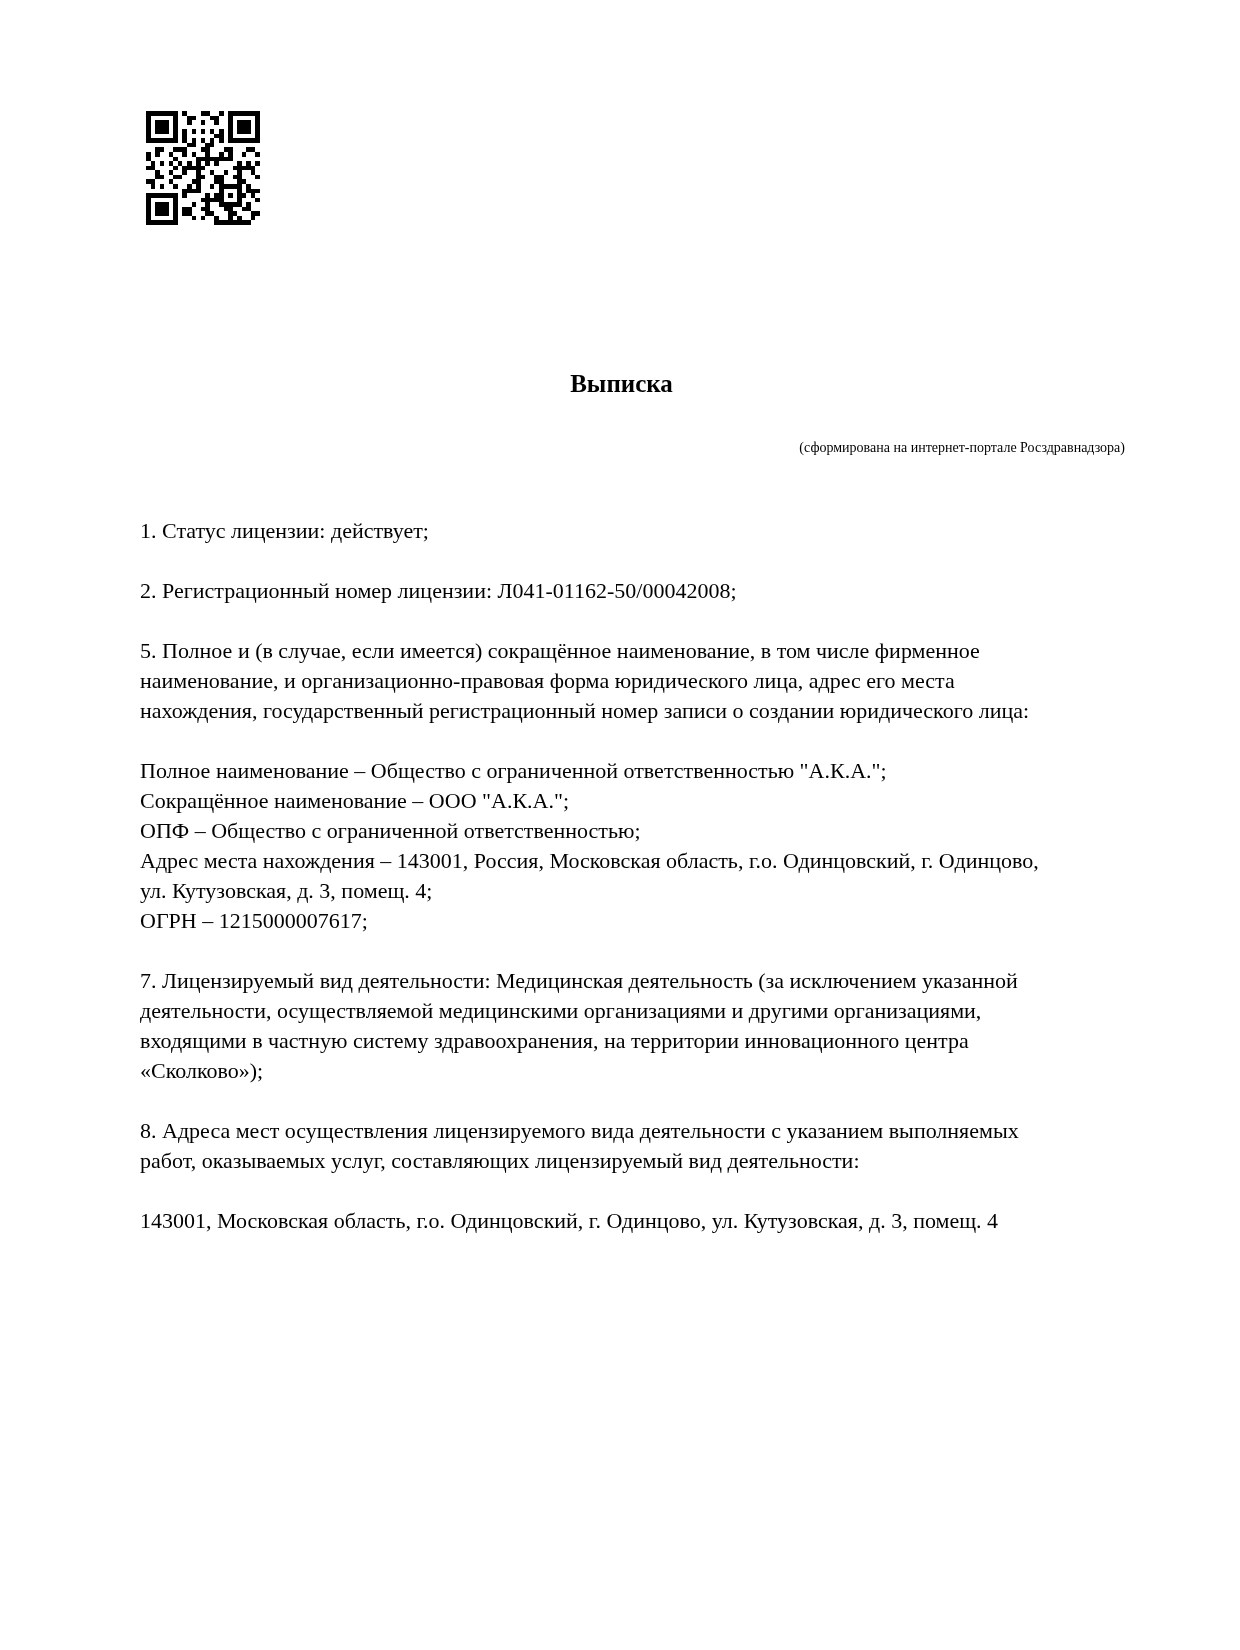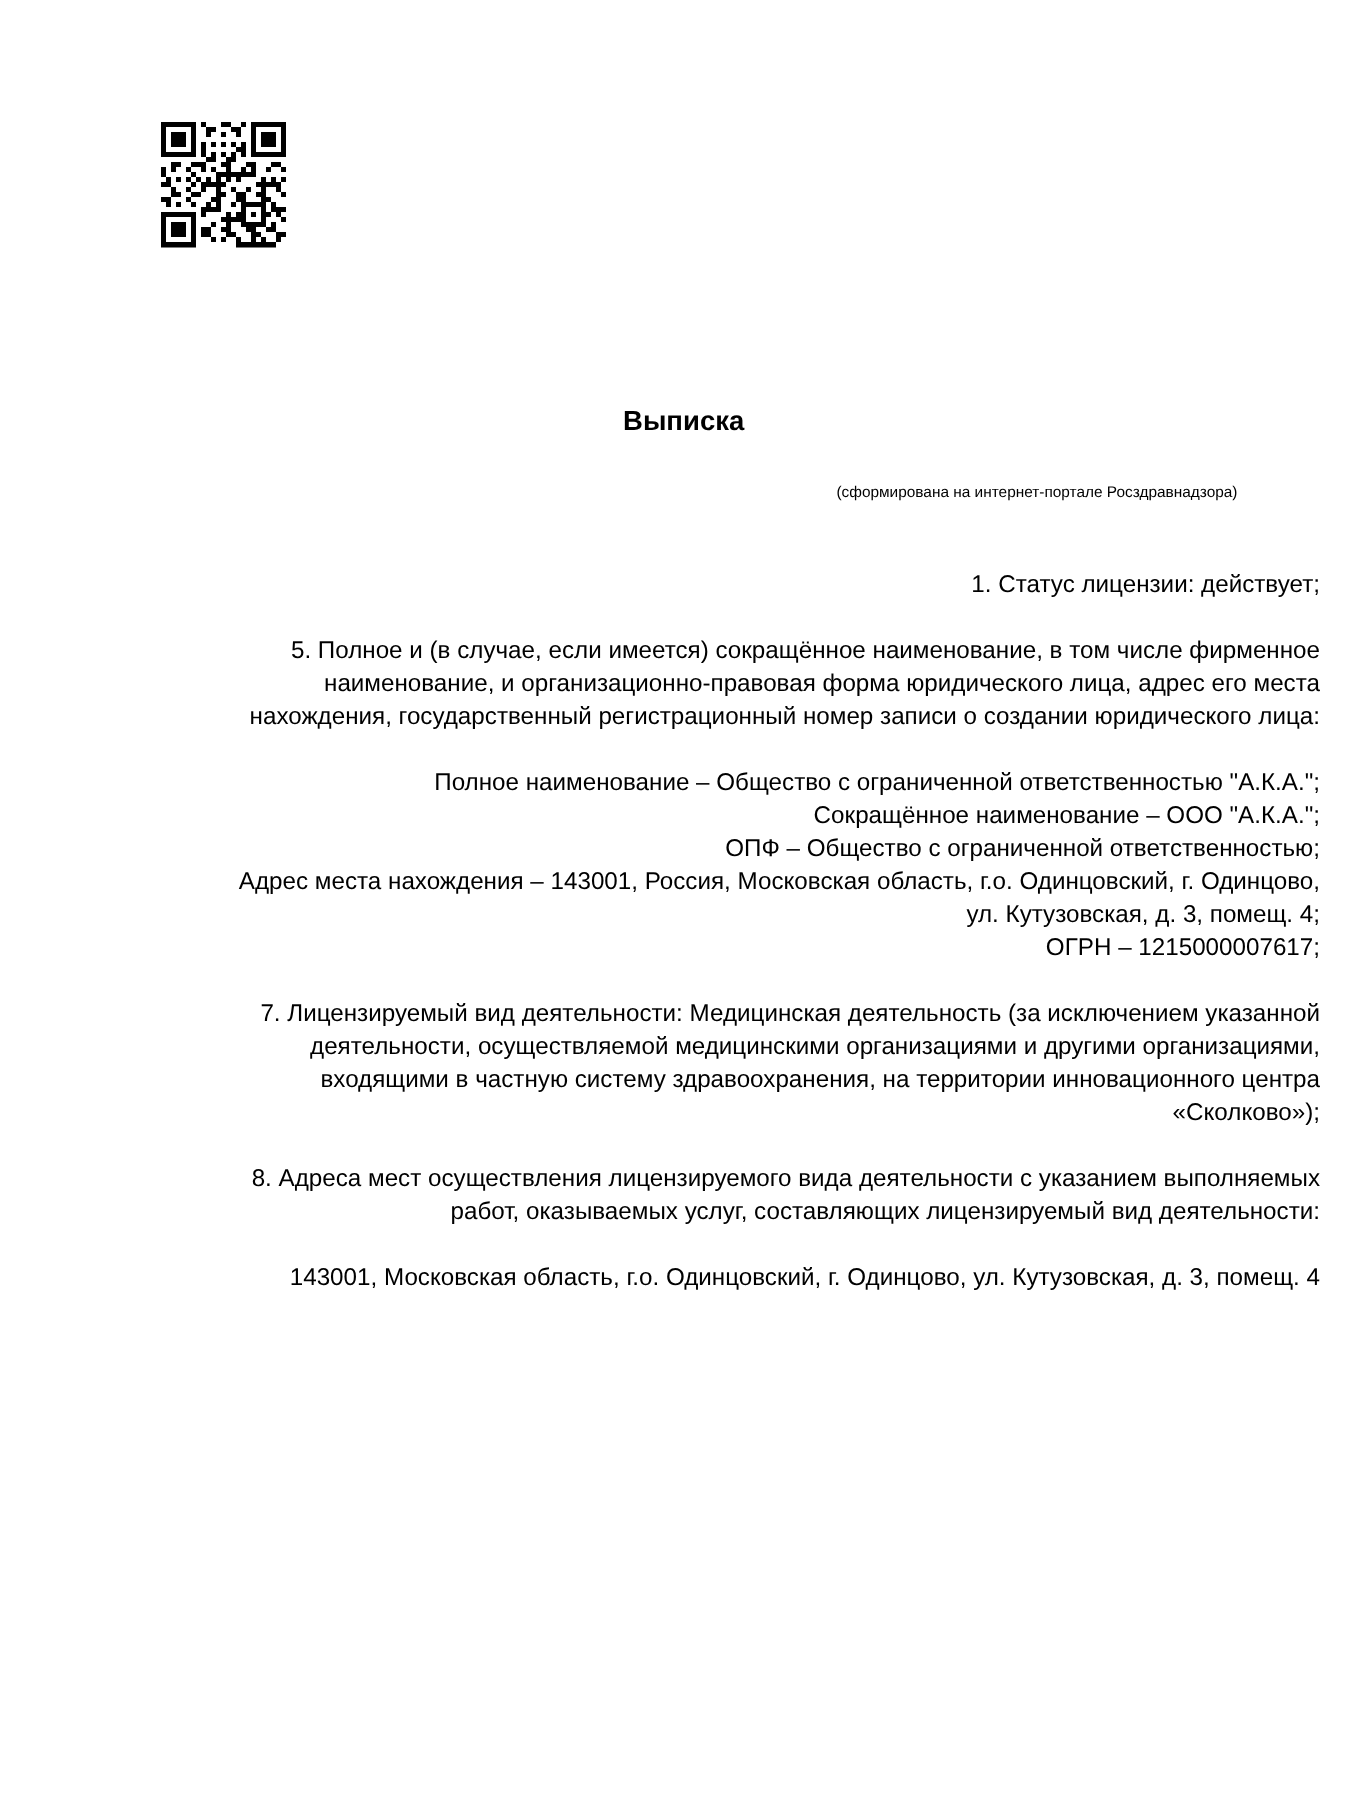--- a/index.html
+++ b/index.html
@@ -5,21 +5,21 @@
   html, body {
     margin: 0;
     padding: 0;
     background: #ffffff;
   }
   .page {
     position: relative;
     width: 1240px;
     height: 1650px;
     background: #ffffff;
-    font-family: Liberation Sans, sans-serif;
+    font-family: Liberation Serif, serif;
     color: #000000;
     overflow: hidden;
   }
   .qr {
     position: absolute;
     left: 146px;
     top: 111px;
     width: 114px;
     height: 114px;
   }
@@ -48,21 +48,20 @@
     position: absolute;
     left: 140px;
     top: 516px;
     width: 1060px;
     font-size: 22px;
     line-height: 30px;
   }
   .para {
     margin: 0 0 30px 0;
     white-space: pre-line;
-    text-align: right;
   }
   .para:last-child { margin-bottom: 0; }
 </style>
 </head>
 <body>
 
 <div class="page">
 
   <div class="qr">
       <svg viewBox="0 0 25 25" shape-rendering="crispEdges" xmlns="http://www.w3.org/2000/svg">
@@ -357,20 +356,21 @@
     </div>
 
   <div class="title-block">
     <div>Выписка</div>
   </div>
 
   <div class="subtitle">(сформирована на интернет-портале Росздравнадзора)</div>
 
   <div class="body-text">
     <div class="para">1. Статус лицензии: действует;</div>
+    <div class="para">2. Регистрационный номер лицензии: Л041-01162-50/00042008;</div>
     <div class="para">5. Полное и (в случае, если имеется) сокращённое наименование, в том числе фирменное
 наименование, и организационно-правовая форма юридического лица, адрес его места
 нахождения, государственный регистрационный номер записи о создании юридического лица:</div>
     <div class="para">Полное наименование – Общество с ограниченной ответственностью "А.К.А.";
 Сокращённое наименование – ООО "А.К.А.";
 ОПФ – Общество с ограниченной ответственностью;
 Адрес места нахождения – 143001, Россия, Московская область, г.о. Одинцовский, г. Одинцово,
 ул. Кутузовская, д. 3, помещ. 4;
 ОГРН – 1215000007617;</div>
     <div class="para">7. Лицензируемый вид деятельности: Медицинская деятельность (за исключением указанной

